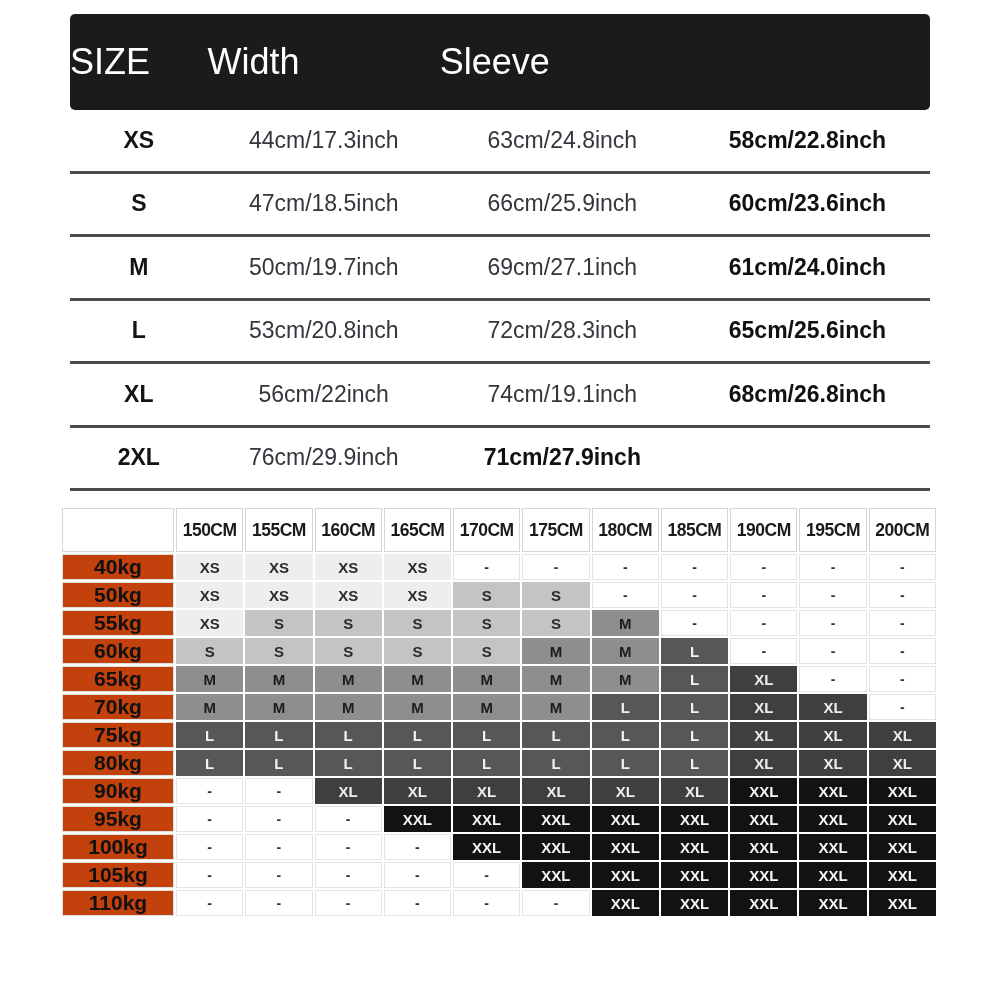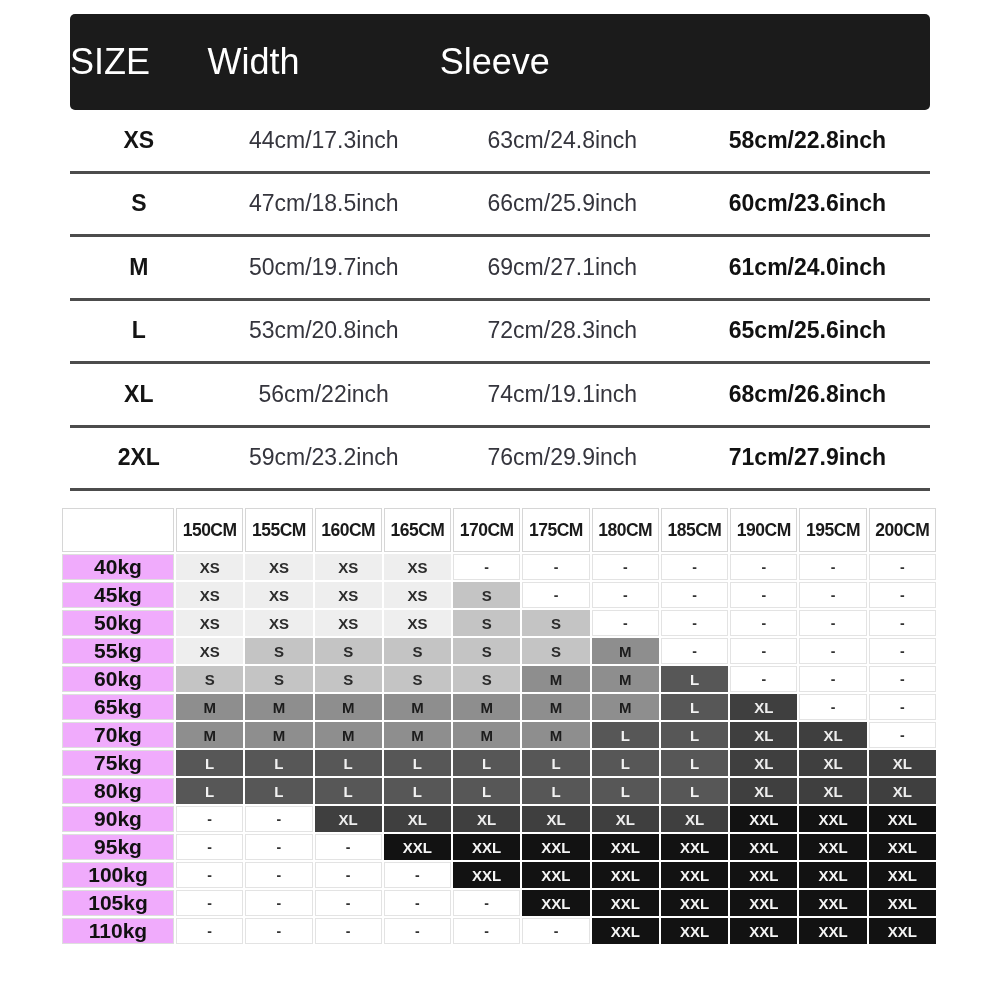--- a/index.html
+++ b/index.html
@@ -66,21 +66,21 @@
     box-shadow: inset 0 0 0 1px #d6d6d6;
   }
   th.fm-height {
     font-size: 17.5px;
     font-weight: 700;
     color: #1a1a1a;
     letter-spacing: -0.5px;
   }
   td.fm-weight {
     height: 26px;
-    background: #f0abfc;
+    background: #c2410c;
     box-shadow: inset 0 0 0 1px #dedede;
     font-size: 21px;
     font-weight: 700;
     color: #111111;
   }
   td.fm-cell {
     height: 26px;
     font-size: 15px;
     font-weight: 700;
   }
@@ -128,21 +128,20 @@
           <div class="st-cell-sleeve">65cm/25.6inch</div>
         </div>
         <div class="st-row st-grid">
           <div class="st-cell-size">XL</div>
           <div class="st-cell-width">56cm/22inch</div>
           <div class="st-cell-length">74cm/19.1inch</div>
           <div class="st-cell-sleeve">68cm/26.8inch</div>
         </div>
         <div class="st-row st-grid">
           <div class="st-cell-size">2XL</div>
-          <div class="st-cell-width">59cm/23.2inch</div>
           <div class="st-cell-length">76cm/29.9inch</div>
           <div class="st-cell-sleeve">71cm/27.9inch</div>
         </div>
       </div>
   </section>
 
   <section class="fit-matrix">
     <table class="fm">
       <colgroup>
         <col class="fm-weight-col">
@@ -172,34 +171,20 @@
             <td class="fm-cell val-XS" style="background: rgb(238, 238, 238); color: rgb(43, 43, 43);">XS</td>
             <td class="fm-cell val-dash">-</td>
             <td class="fm-cell val-dash">-</td>
             <td class="fm-cell val-dash">-</td>
             <td class="fm-cell val-dash">-</td>
             <td class="fm-cell val-dash">-</td>
             <td class="fm-cell val-dash">-</td>
             <td class="fm-cell val-dash">-</td>
           </tr>
           <tr>
-            <td class="fm-weight">45kg</td>
-            <td class="fm-cell val-XS" style="background: rgb(238, 238, 238); color: rgb(43, 43, 43);">XS</td>
-            <td class="fm-cell val-XS" style="background: rgb(238, 238, 238); color: rgb(43, 43, 43);">XS</td>
-            <td class="fm-cell val-XS" style="background: rgb(238, 238, 238); color: rgb(43, 43, 43);">XS</td>
-            <td class="fm-cell val-XS" style="background: rgb(238, 238, 238); color: rgb(43, 43, 43);">XS</td>
-            <td class="fm-cell val-S" style="background: rgb(196, 196, 196); color: rgb(43, 43, 43);">S</td>
-            <td class="fm-cell val-dash">-</td>
-            <td class="fm-cell val-dash">-</td>
-            <td class="fm-cell val-dash">-</td>
-            <td class="fm-cell val-dash">-</td>
-            <td class="fm-cell val-dash">-</td>
-            <td class="fm-cell val-dash">-</td>
-          </tr>
-          <tr>
             <td class="fm-weight">50kg</td>
             <td class="fm-cell val-XS" style="background: rgb(238, 238, 238); color: rgb(43, 43, 43);">XS</td>
             <td class="fm-cell val-XS" style="background: rgb(238, 238, 238); color: rgb(43, 43, 43);">XS</td>
             <td class="fm-cell val-XS" style="background: rgb(238, 238, 238); color: rgb(43, 43, 43);">XS</td>
             <td class="fm-cell val-XS" style="background: rgb(238, 238, 238); color: rgb(43, 43, 43);">XS</td>
             <td class="fm-cell val-S" style="background: rgb(196, 196, 196); color: rgb(43, 43, 43);">S</td>
             <td class="fm-cell val-S" style="background: rgb(196, 196, 196); color: rgb(43, 43, 43);">S</td>
             <td class="fm-cell val-dash">-</td>
             <td class="fm-cell val-dash">-</td>
             <td class="fm-cell val-dash">-</td>

